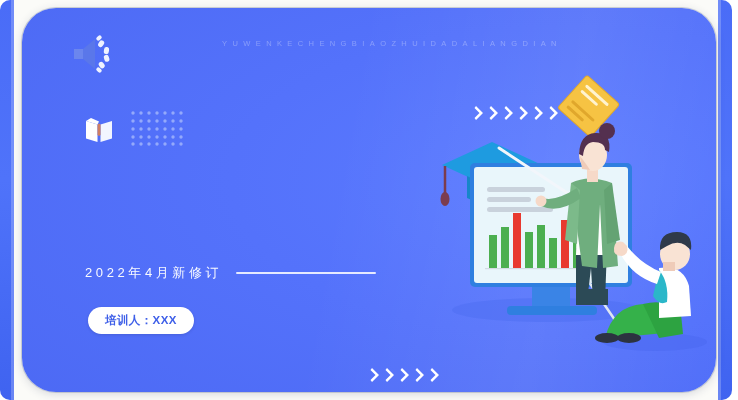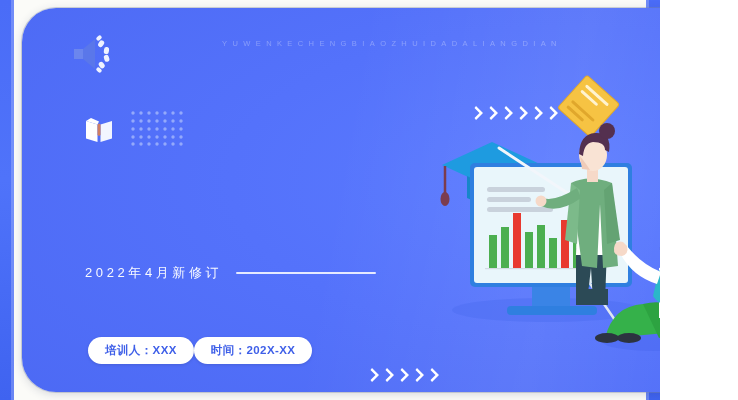--- a/index.html
+++ b/index.html
@@ -4,23 +4,24 @@
 <style>
   * { margin:0; padding:0; box-sizing:border-box; }
   html,body{
     width:738px; height:400px; overflow:hidden;
     background:#ffffff;
     font-family:"Liberation Sans","DejaVu Sans",sans-serif;
   }
 
   #stage{
     position:relative;
-    width:660px; height:400px;
+    width:732px; height:400px;
     background:#fbfbf8;
     overflow:hidden;
+    border-radius:10px;
   }
 
   
   .edge-strip{
     position:absolute; top:0; height:400px; width:14px;
     background:linear-gradient(180deg,#4a6cf7 0%,#4f73fa 45%,#3f63f0 100%);
   }
   .edge-strip.left{ left:0; }
   .edge-strip.right{ right:0; }
   .edge-strip::after{
@@ -88,21 +89,21 @@
   .daterow .txt{
     font-size:13px; color:#ffffff; letter-spacing:3.6px; white-space:nowrap;
     opacity:.96;
   }
   .daterow .rule{
     width:140px; height:2px; background:rgba(255,255,255,.85); border-radius:1px;
   }
 
   
   .pills{
-    position:absolute; left:66px; top:329px; display:flex; 
+    position:absolute; left:66px; top:299px; display:flex; gap:16px;
   }
   .pill{
     background:#ffffff; border-radius:20px;
     padding:6px 17px;
     font-size:11.5px; font-weight:bold; color:#3e5fe8;
     letter-spacing:.4px; white-space:nowrap;
     box-shadow:0 1px 3px rgba(30,40,90,.18);
   }
 
   
@@ -200,21 +201,20 @@
     </div>
 
 
     <div class="daterow">
       <span class="txt" data-bind="slide.date_note">2022年4月新修订</span>
       <span class="rule"></span>
     </div>
 
     <div class="pills">
       <div class="pill" data-bind="slide.pills.0.label">培训人：XXX</div>
-      <div class="pill" data-bind="slide.pills.1.label">时间：202X-XX</div>
     </div>
 
     <div class="chev-row top">
       <span class="chev"><svg viewBox="0 0 10 16" width="10" height="16">
             <path d="M2 1 L9 8 L2 15 L0.5 13 L5.5 8 L0.5 3 Z" fill="#ffffff"></path>
           </svg></span>
       <span class="chev"><svg viewBox="0 0 10 16" width="10" height="16">
             <path d="M2 1 L9 8 L2 15 L0.5 13 L5.5 8 L0.5 3 Z" fill="#ffffff"></path>
           </svg></span>
       <span class="chev"><svg viewBox="0 0 10 16" width="10" height="16">

